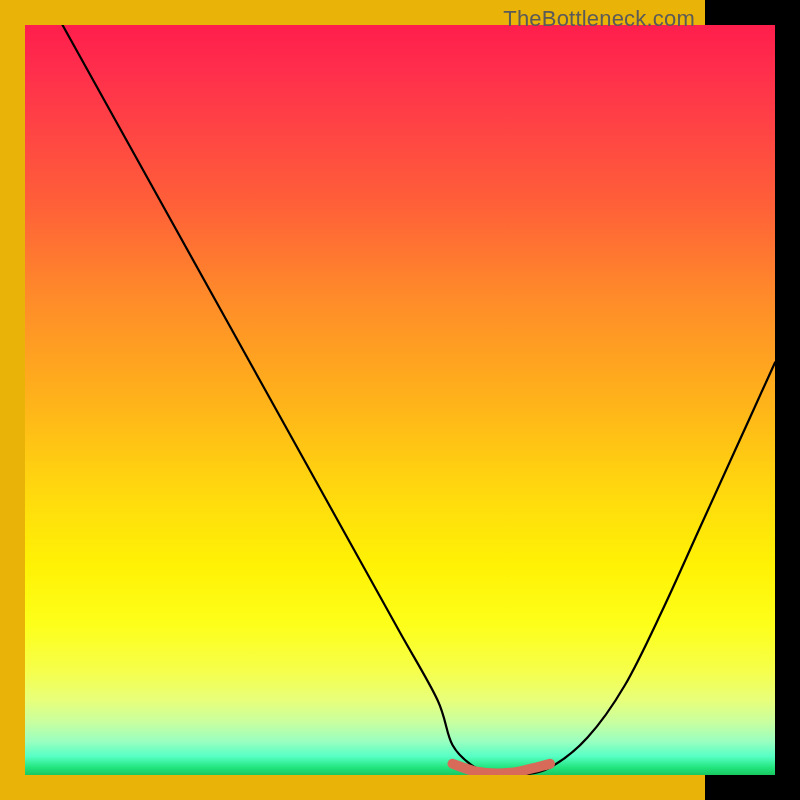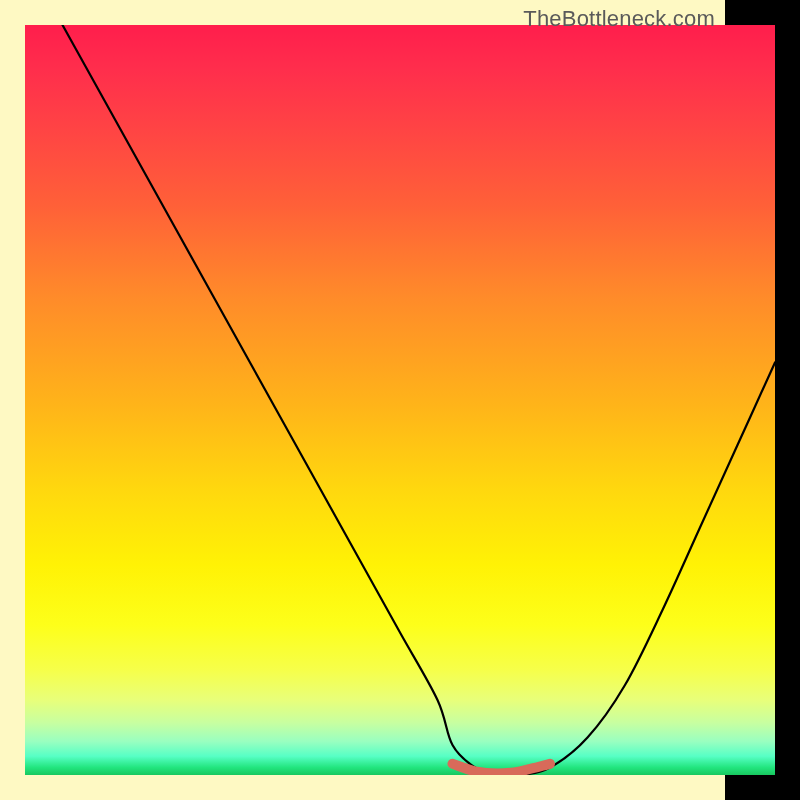--- a/index.html
+++ b/index.html
@@ -8,22 +8,21 @@
     width: 800px;
     height: 800px;
     background: #000;
     font-family: Arial, Helvetica, sans-serif;
     overflow: hidden;
   }
   .frame {
     position: relative;
     width: 705px;
     height: 800px;
-    background: #fef9c3;
-    padding-left: 20px;
+    background: #eab308;
   }
   .watermark {
     position: absolute;
     top: 6px;
     right: 10px;
     color: #5a5a5a;
     font-size: 22px;
     font-weight: 500;
     z-index: 50;
     letter-spacing: 0.2px;

